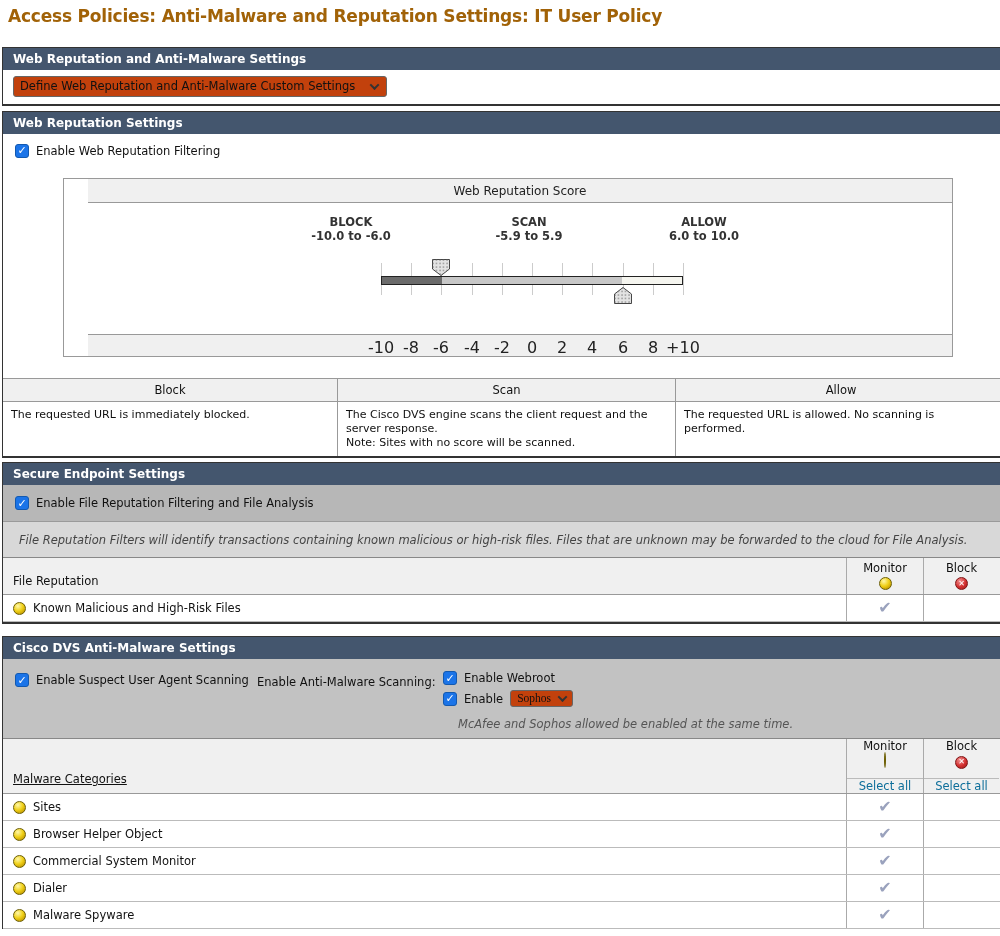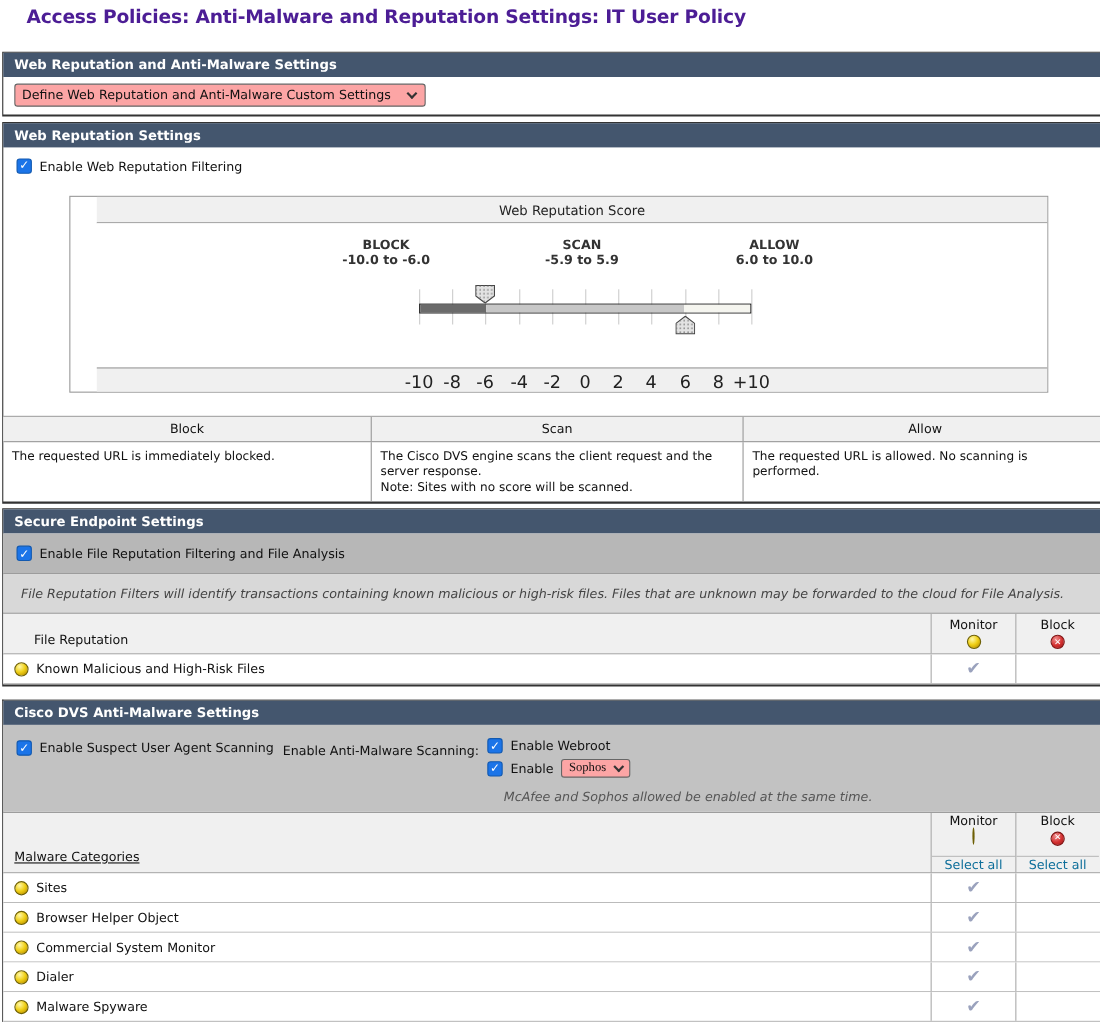--- a/index.html
+++ b/index.html
@@ -4,36 +4,36 @@
 <style>
   * { margin:0; padding:0; box-sizing:border-box; }
   html,body { width:1000px; height:936px; }
   body {
     position:relative; overflow:hidden; background:#fff;
     font-family:"DejaVu Sans","Liberation Sans",sans-serif;
     font-size:11.5px; color:#111;
   }
   .page-title {
     position:absolute; top:6px; left:8px;
-    font-size:17px; font-weight:bold; color:#4c1d95; letter-spacing:-0.2px;margin-left:16px;
+    font-size:17px; font-weight:bold; color:#a16207; letter-spacing:-0.2px;
   }
   .section {
     position:absolute; left:2px; width:1004px;
     border:1px solid #333; border-bottom-width:2px; background:#fff;
   }
   .sec-head {
     height:22px; line-height:22px; padding:0 10px;
     background:#44566e; color:#fff; font-weight:bold; font-size:12px;
   }
   
   #sec-global { top:47px; }
   #sec-global .sec-body { padding:6px 10px 7px; }
   .select {
     display:inline-flex; align-items:center; gap:16px;
-    background:#fca5a5; border:1px solid #666; border-radius:3px;
+    background:#c2410c; border:1px solid #666; border-radius:3px;
     padding:2px 8px 3px 6px; font-size:11.5px; cursor:default;
   }
   .chev { width:7px; height:7px; border-right:2px solid #333; border-bottom:2px solid #333;
           transform:rotate(45deg) translate(-1px,-1px); }
   
   .cb-row { display:inline-flex; align-items:center; gap:7px; }
   .cb {
     width:14px; height:14px; flex:0 0 14px; background:#1b74e8; border:1px solid #1259b0;
     border-radius:3px; color:#fff; font-size:11px; font-weight:bold;
     display:inline-flex; align-items:center; justify-content:center; line-height:1;
@@ -65,21 +65,21 @@
                    min-height:49px; }
   
   #sec-endpoint { top:462px; }
   .band-cb { background:#b7b7b7; height:37px; display:flex; align-items:center; padding:0 12px;
              border-bottom:1px solid #9a9a9a; }
   .band-note { background:#d8d8d8; height:35px; display:flex; align-items:center; padding:0 16px;
                font-style:italic; color:#444; }
   .ptable { border-top:1px solid #888; }
   .pt-head { display:grid; grid-template-columns:843px 77px 76px; background:#f0f0f0;
              border-bottom:1px solid #999; }
-  .pt-head .rowhdr { display:flex; align-items:flex-end; padding:4px 28px 6px; }
+  .pt-head .rowhdr { display:flex; align-items:flex-end; padding:4px 10px 6px; }
   .pt-col { border-left:1px solid #aaa; text-align:center; }
   .pt-col .collabel { padding-top:3px; }
   .pt-col .colicon { display:flex; justify-content:center; padding:2px 0 4px; }
   .pt-row { display:grid; grid-template-columns:843px 77px 76px; background:#fff;
             border-bottom:1px solid #bbb; height:27px; }
   .pt-row .cell-label { display:flex; align-items:center; gap:7px; padding:0 10px; }
   .pt-row .cell-opt { border-left:1px solid #aaa; display:flex; align-items:center; justify-content:center; }
   .icon-monitor { width:13px; height:13px; border-radius:50%;
     background:radial-gradient(circle at 35% 28%, #fff8a8, #efcf16 48%, #c39b04 82%, #8a6d00);
     border:1px solid #6d5f04; flex:0 0 13px; }

